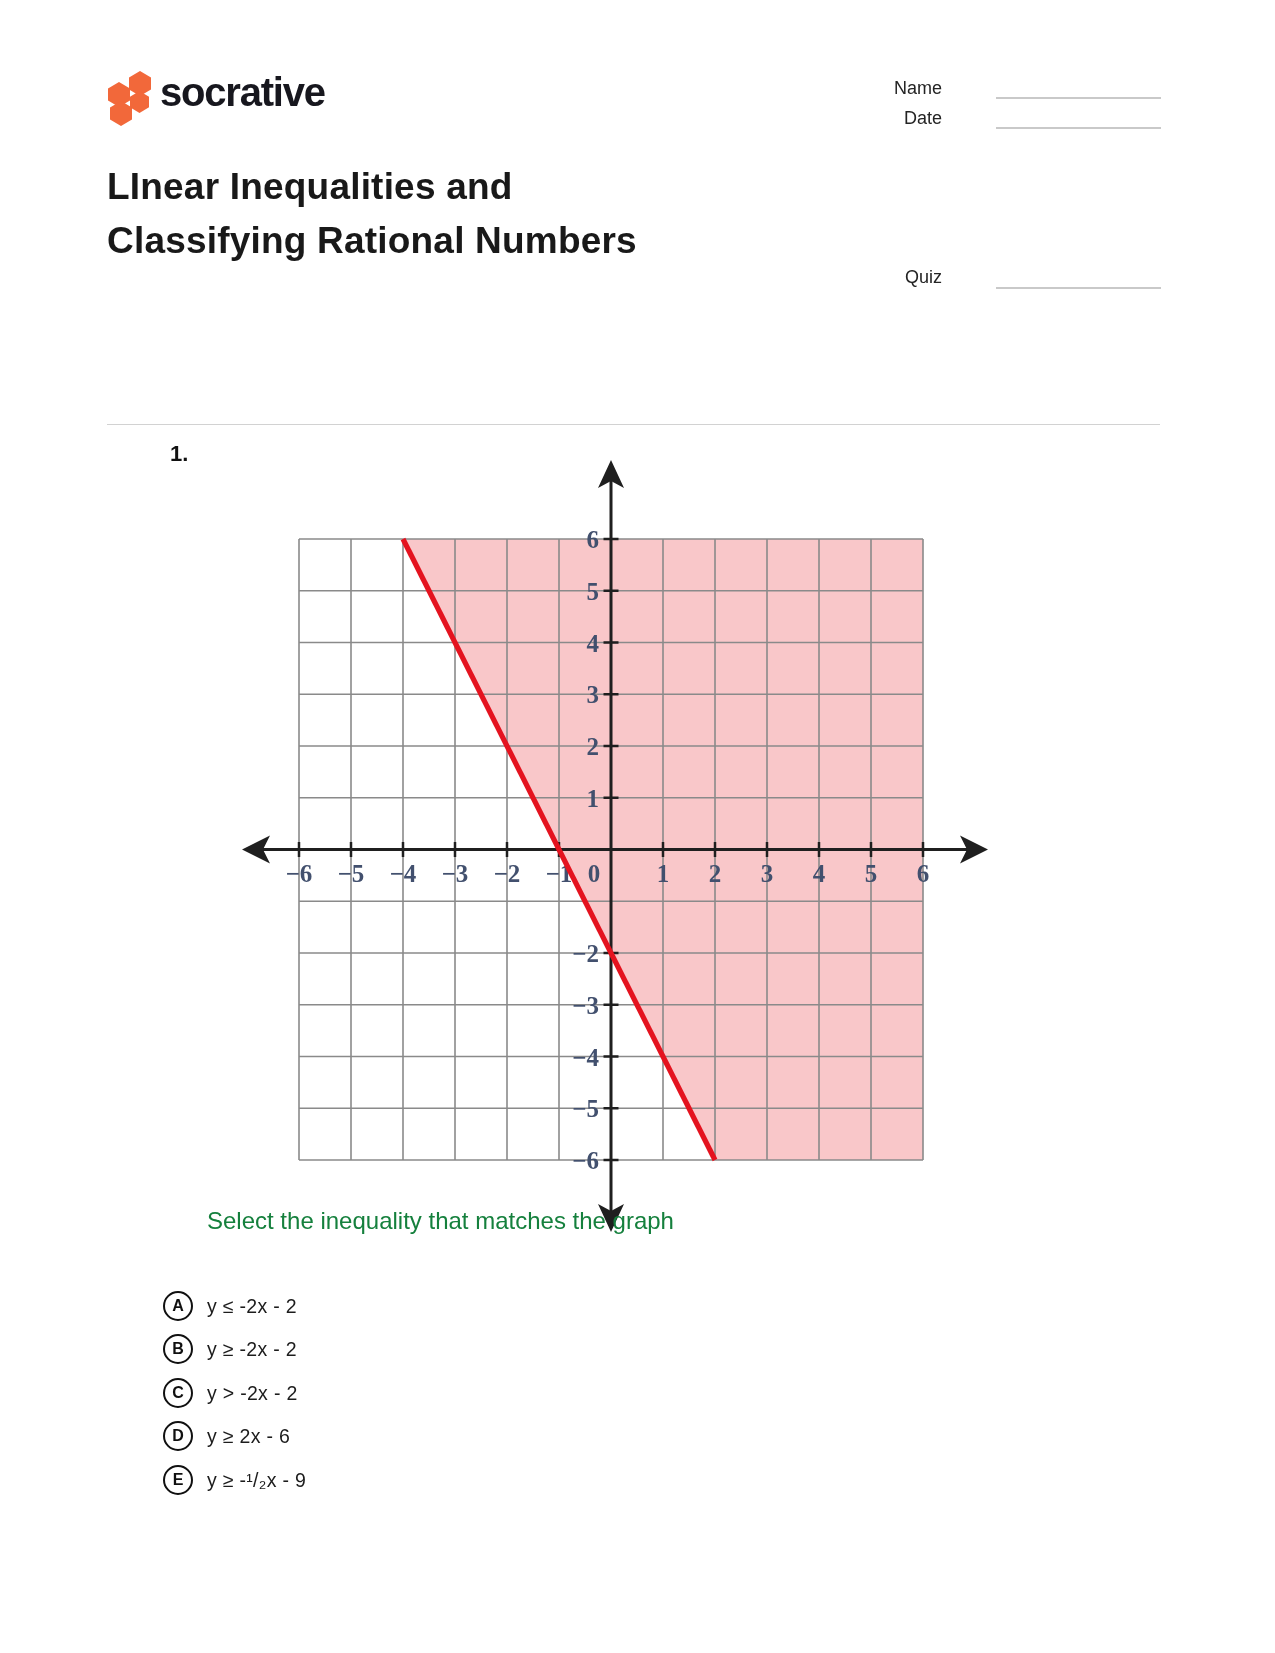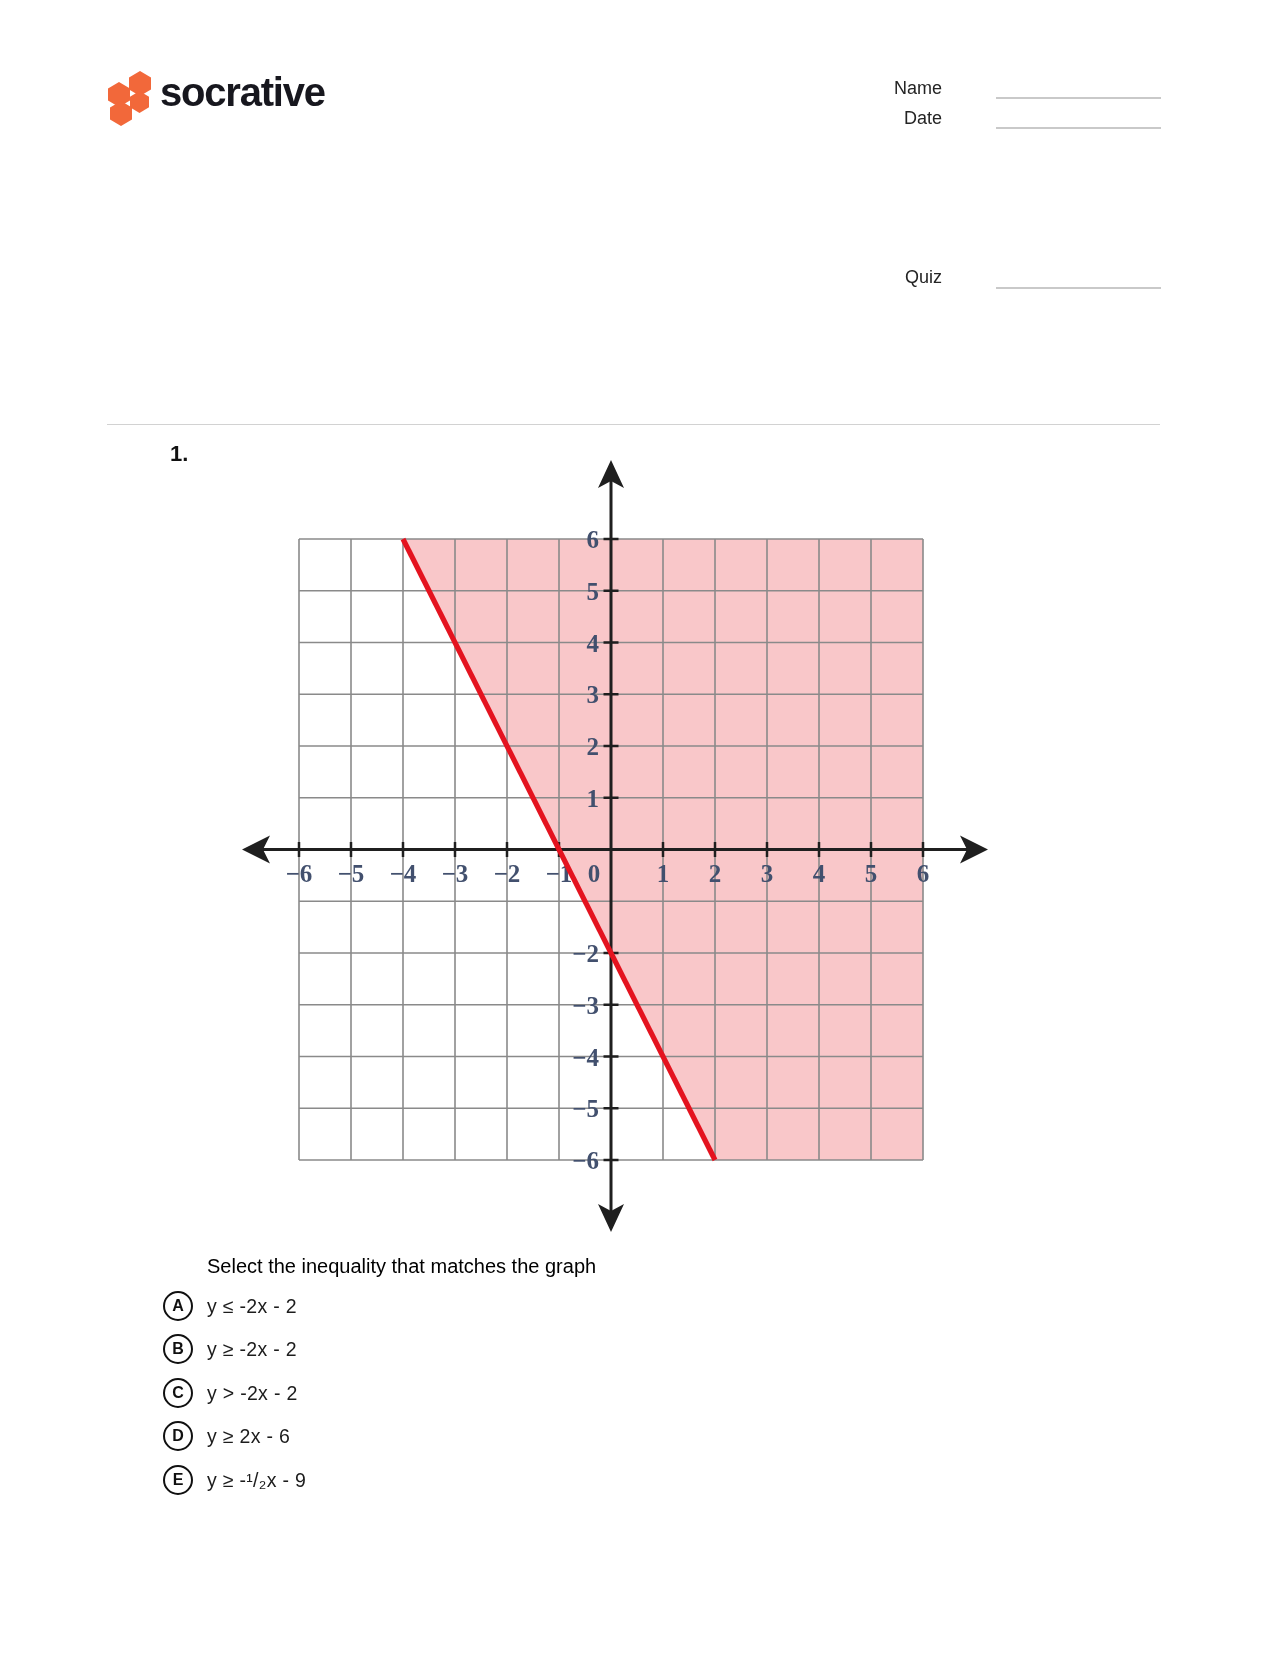--- a/index.html
+++ b/index.html
@@ -18,21 +18,21 @@
     letter-spacing:-1.2px;color:#17171e;}
   .hdr-label{position:absolute;left:820px;width:122px;text-align:right;font-size:18px;color:#242424;}
   .hdr-line{position:absolute;left:996px;width:165px;border-bottom:2px solid #c9c9c9;height:0;}
   
   .title{position:absolute;left:107px;top:160px;width:720px;font-size:37px;font-weight:700;
     line-height:54px;color:#191919;letter-spacing:0.2px;}
   .divider{position:absolute;left:107px;top:424px;width:1053px;border-top:1px solid #d2d2d2;height:0;}
   
   .qnum{position:absolute;left:170px;top:441px;font-size:22px;font-weight:800;color:#111;}
   .graph-svg{position:absolute;left:230px;top:450px;}
-  .prompt{position:absolute;left:207px;top:1255px;font-size:20px;color:#000000;}
+  .prompt{position:absolute;left:207px;top:1207px;font-size:24px;color:#15803d;}
   .choice{position:absolute;left:163px;display:flex;align-items:center;gap:14px;height:30px;}
   .choice .bubble{width:26px;height:26px;border:2px solid #101010;border-radius:50%;
     display:flex;align-items:center;justify-content:center;font-size:16px;font-weight:700;color:#101010;
     flex:0 0 auto;}
   .choice .ctext{font-size:19.5px;color:#1c1c1c;letter-spacing:0.3px;white-space:pre;}
   .c-a{top:1291px}.c-b{top:1334px}.c-c{top:1378px}.c-d{top:1421px}.c-e{top:1465px}
 </style>
 </head>
 <body>
 
@@ -47,20 +47,22 @@
   <div class="wordmark">socrative</div>
 
   <div class="hdr-label" style="top:78px;">Name</div>
   <div class="hdr-line" style="top:97px;"></div>
   <div class="hdr-label" style="top:108px;">Date</div>
   <div class="hdr-line" style="top:127px;"></div>
   <div class="hdr-label" style="top:267px;">Quiz</div>
   <div class="hdr-line" style="top:287px;"></div>
 
   <div class="title">
+    <div>LInear Inequalities and</div>
+    <div>Classifying Rational Numbers</div>
   </div>
 
   <div class="divider"></div>
 
   <div class="qnum">1.</div>
 
   <svg id="graph" class="graph-svg" width="770" height="790" viewBox="0 0 770 790">
       <polygon points="173,89 693,89 693,710 485,710" fill="#f9c7c9"></polygon>
       <line x1="69" y1="89" x2="69" y2="710" stroke="#8a8a8a" stroke-width="1.6"></line>
       <line x1="121" y1="89" x2="121" y2="710" stroke="#8a8a8a" stroke-width="1.6"></line>

